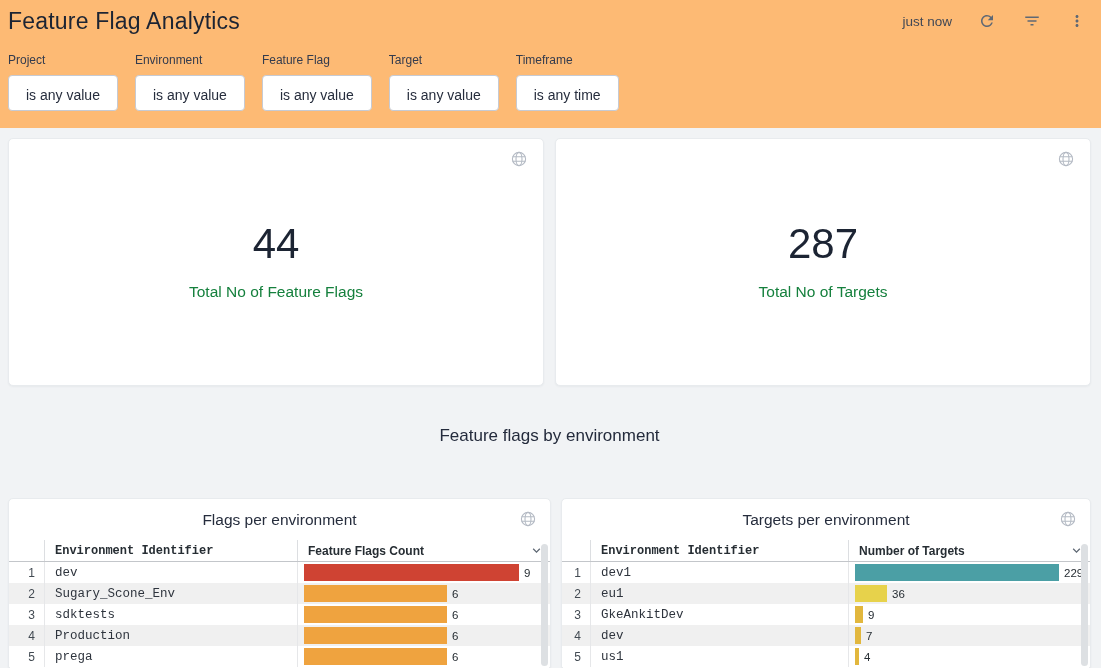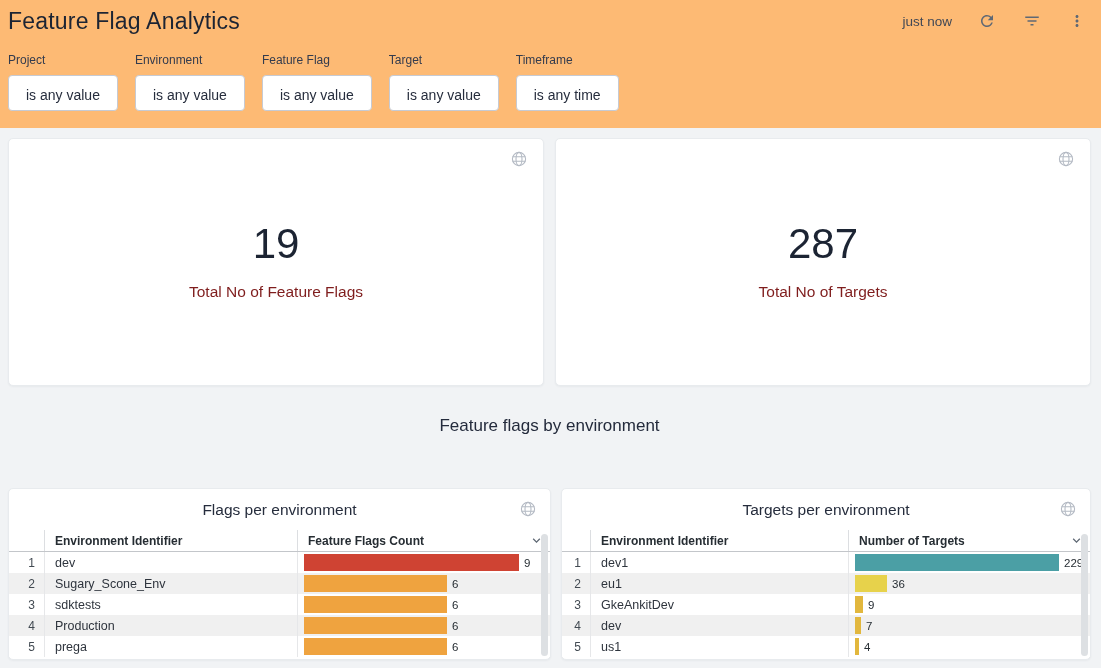--- a/index.html
+++ b/index.html
@@ -29,38 +29,38 @@
   .main { padding:10px 10px 0 8px; }
   .kpi-row { display:flex; gap:11px; }
   .kpi-card {
     flex:1; height:248px; background:#fff; border-radius:5px;
     border:1px solid #e8ebee; box-shadow:0 1px 2px rgba(40,50,70,.05);
     position:relative; display:flex; flex-direction:column;
     align-items:center; justify-content:center;
   }
   .globe { position:absolute; top:12px; right:16px; }
   .kpi-value { font-size:42px; color:#1c2433; line-height:1; }
-  .kpi-label { font-size:15.5px; color:#7f1d1d; margin-top:18px; }
-  .section-title { text-align:center; margin-top:30px; font-size:17px; font-weight:500; color:#242b3c; }
+  .kpi-label { font-size:15.5px; color:#15803d; margin-top:18px; }
+  .section-title { text-align:center; margin-top:40px; font-size:17px; font-weight:500; color:#242b3c; }
   
   .tables-row { display:flex; gap:10px; margin-top:52px; }
   .table-card {
     background:#fff; border:1px solid #e8ebee; border-radius:5px;
     box-shadow:0 1px 2px rgba(40,50,70,.05); position:relative; height:172px; overflow:hidden;
   }
   .table-card.t0 { width:543px; }
   .table-card.t1 { flex:1; }
   .table-title { height:41px; display:flex; align-items:center; justify-content:center; font-size:15.5px; font-weight:500; color:#262d3d; }
   .table-globe { position:absolute; top:12px; right:14px; }
   .thead { display:flex; height:22px; align-items:center; border-bottom:1px solid #c3c6ca; font-size:12px; font-weight:bold; color:#262d33; }
   .th, .td { height:100%; display:flex; align-items:center; }
   .col-idx { justify-content:flex-end; padding-right:9px; }
   .t0 .col-idx { width:35px; } .t1 .col-idx { width:28px; }
   .t0 .col-env { width:253px; } .t1 .col-env { width:258px; }
-  .col-env { padding-left:10px; }
+  .col-env { padding-left:10px;font-family:Liberation Mono, monospace; }
   .col-val { flex:1; padding-left:10px; min-width:0; }
   .thead .col-env, .thead .col-val { border-left:1px solid #dcdee1; }
   .sort-icon { margin-left:auto; margin-right:6px; display:flex; }
   .trow { display:flex; height:21px; align-items:center; font-size:12.5px; color:#2e343d; background:#fff; }
   .trow.alt { background:#f0f0f0; }
   .trow .col-idx { color:#424a52; font-size:12px; }
   .trow .col-env, .trow .col-val { border-left:1px solid #e6e7e9; }
   .trow .col-val { padding-left:6px; }
   .bar { height:17px; flex:none; }
   .bar-value { margin-left:5px; font-size:11.5px; color:#262d33; white-space:nowrap; }
@@ -126,21 +126,21 @@
 
   <div class="kpi-row">
     <div class="kpi-card">
       <span class="globe">
         <svg width="16" height="16" viewBox="0 0 16 16" fill="none" stroke="#b4bac4" stroke-width="1.1">
             <circle cx="8" cy="8" r="6.6"></circle>
             <ellipse cx="8" cy="8" rx="3" ry="6.6"></ellipse>
             <path d="M1.6 5.8h12.8M1.6 10.2h12.8"></path>
           </svg>
       </span>
-      <div class="kpi-value">19</div>
+      <div class="kpi-value">44</div>
       <div class="kpi-label">Total No of Feature Flags</div>
     </div>
     <div class="kpi-card">
       <span class="globe">
         <svg width="16" height="16" viewBox="0 0 16 16" fill="none" stroke="#b4bac4" stroke-width="1.1">
             <circle cx="8" cy="8" r="6.6"></circle>
             <ellipse cx="8" cy="8" rx="3" ry="6.6"></ellipse>
             <path d="M1.6 5.8h12.8M1.6 10.2h12.8"></path>
           </svg>
       </span>

